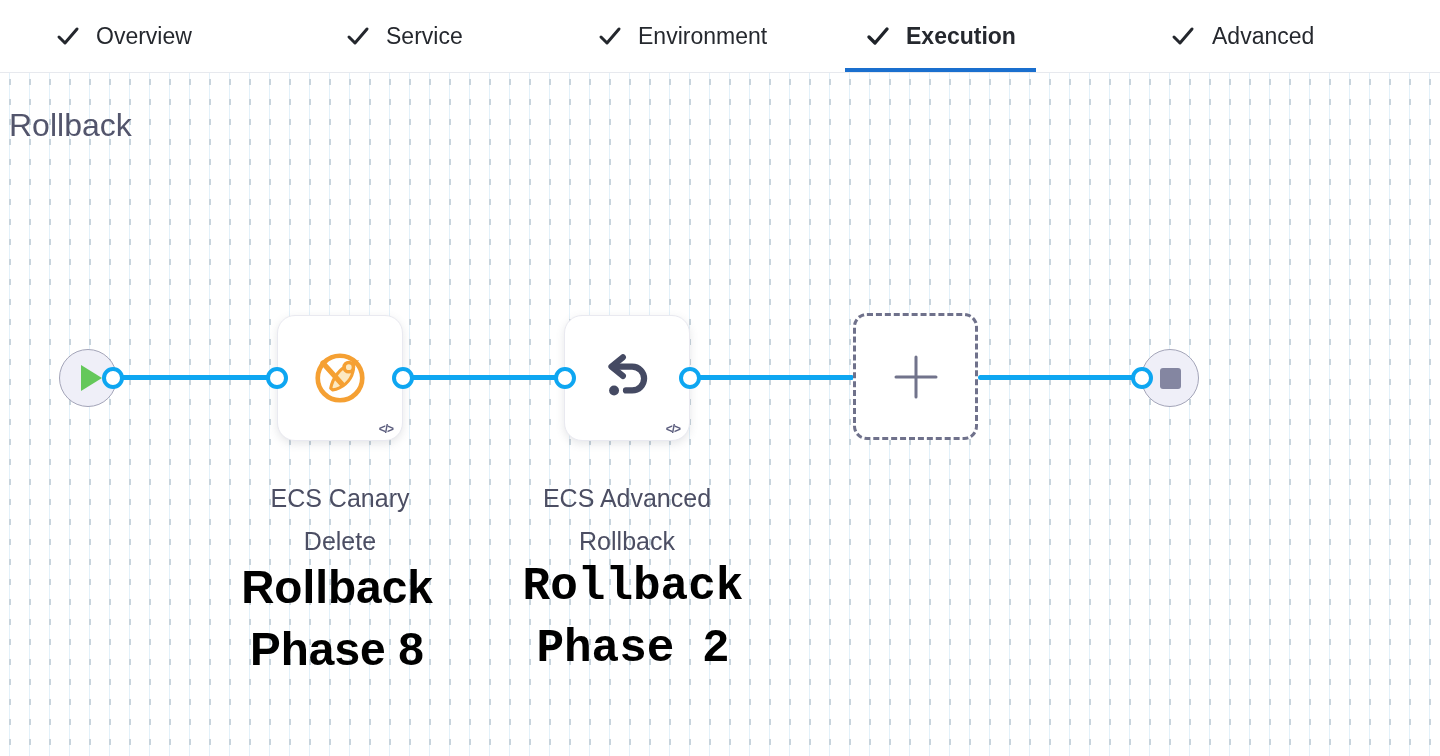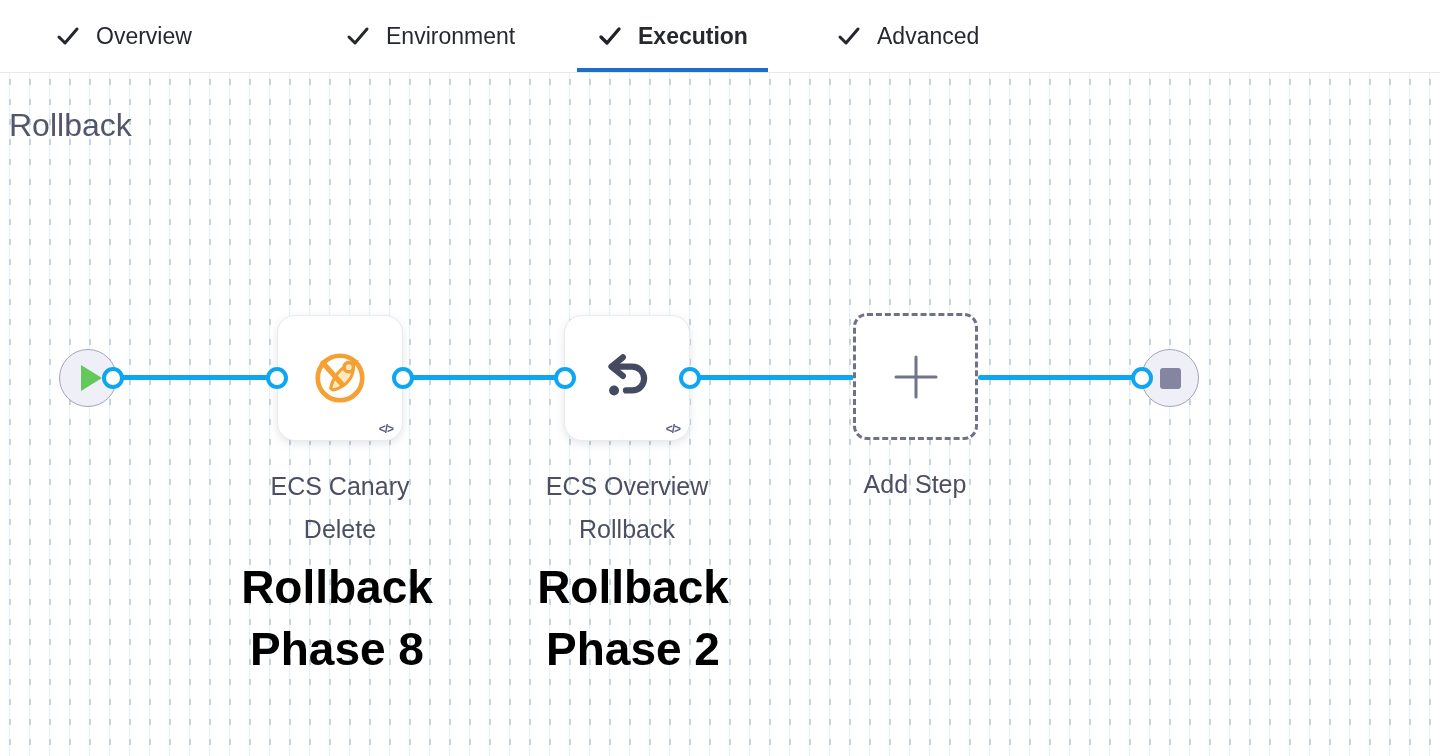--- a/index.html
+++ b/index.html
@@ -9,21 +9,21 @@
   .app { position:relative; width:1440px; height:568px; }
 
   
   .tabbar { position:relative; width:100%; height:73px; background:#fff;
             border-bottom:1px solid #E7E9EE; }
   .tab { position:absolute; top:0; height:100%; display:flex; align-items:center;
          gap:15px; padding:0 20px; font-size:23px; color:#25282E; cursor:pointer; }
   .tab:nth-child(1){ left:35px; }
   .tab:nth-child(2){ left:325px; }
   .tab:nth-child(3){ left:577px;align-items:center; }
-  .tab:nth-child(4){ left:816px; }
+  .tab:nth-child(4){ left:845px; }
   .tab:nth-child(5){ left:1150px;gap:16px; }
   .tab.active { font-weight:700; }
   .tab.active::after { content:""; position:absolute; left:0; right:0; bottom:0;
                        height:4px; background:#1A6FCE; }
   .check { width:26px; height:26px; flex:0 0 auto; }
 
   
   .stage { position:absolute; top:73px; left:0; width:1440px; height:683px;
            background-color:#FFFFFF;
            background-image:
@@ -70,42 +70,48 @@
   .code-badge { position:absolute; right:9px; bottom:4px; font-size:12px;
                 font-weight:700; color:#5C5E7E; letter-spacing:-1px; }
 
   
   .addbox { position:absolute; left:853px; top:240px; width:125px; height:127px;
             background:#fff; border:3px dashed #6F718B; border-radius:14px;
             z-index:3; cursor:pointer;
             display:flex; align-items:center; justify-content:center; }
 
   
-  .step-label { position:absolute; top:392px; width:170px; text-align:center;
+  .step-label { position:absolute; top:404px; width:170px; text-align:center;
                 font-size:25px; line-height:43px; font-weight:500; color:#4C4E63; }
   .l1 { left:255px; }
   .l2 { left:542px; }
   .l3 { left:830px; top:390px; }
 
   .annotation { position:absolute; top:483px; width:280px; text-align:center;
                 font-size:46px; line-height:62px; font-weight:700; color:#000; }
   .a1 { left:197px; }
-  .a2 { left:493px; }
+  .a2 { left:493px;font-family:Liberation Mono, monospace; }
 </style>
 </head>
 <body>
 
 <div class="app">
 
   <header class="tabbar">
     <div class="tab">
       <svg class="check" viewBox="0 0 26 26">
         <polyline points="4,14 10,20 22,6" fill="none" stroke="#24272D" stroke-width="3" stroke-linecap="round" stroke-linejoin="round"></polyline>
       </svg>
       <span>Overview</span>
+    </div>
+    <div class="tab">
+      <svg class="check" viewBox="0 0 26 26">
+        <polyline points="4,14 10,20 22,6" fill="none" stroke="#24272D" stroke-width="3" stroke-linecap="round" stroke-linejoin="round"></polyline>
+      </svg>
+      <span>Service</span>
     </div>
     <div class="tab">
       <svg class="check" viewBox="0 0 26 26">
         <polyline points="4,14 10,20 22,6" fill="none" stroke="#24272D" stroke-width="3" stroke-linecap="round" stroke-linejoin="round"></polyline>
       </svg>
       <span>Environment</span>
     </div>
     <div class="tab active">
       <svg class="check" viewBox="0 0 26 26">
         <polyline points="4,14 10,20 22,6" fill="none" stroke="#1F2329" stroke-width="3.4" stroke-linecap="round" stroke-linejoin="round"></polyline>
@@ -164,20 +170,19 @@
     </div>
 
     <div class="addbox">
       <svg width="46" height="46" viewBox="0 0 46 46">
         <line x1="23" y1="3" x2="23" y2="43" stroke="#71738B" stroke-width="3" stroke-linecap="round"></line>
         <line x1="3" y1="23" x2="43" y2="23" stroke="#71738B" stroke-width="3" stroke-linecap="round"></line>
       </svg>
     </div>
 
     <div class="step-label l1">ECS Canary Delete</div>
-    <div class="step-label l2">ECS Overview Rollback</div>
-    <div class="step-label l3">Add Step</div>
+    <div class="step-label l2">ECS Advanced Rollback</div>
 
     <div class="annotation a1">Rollback Phase 8</div>
     <div class="annotation a2">Rollback Phase 2</div>
 
   </main>
 </div>
 
 </body></html>

